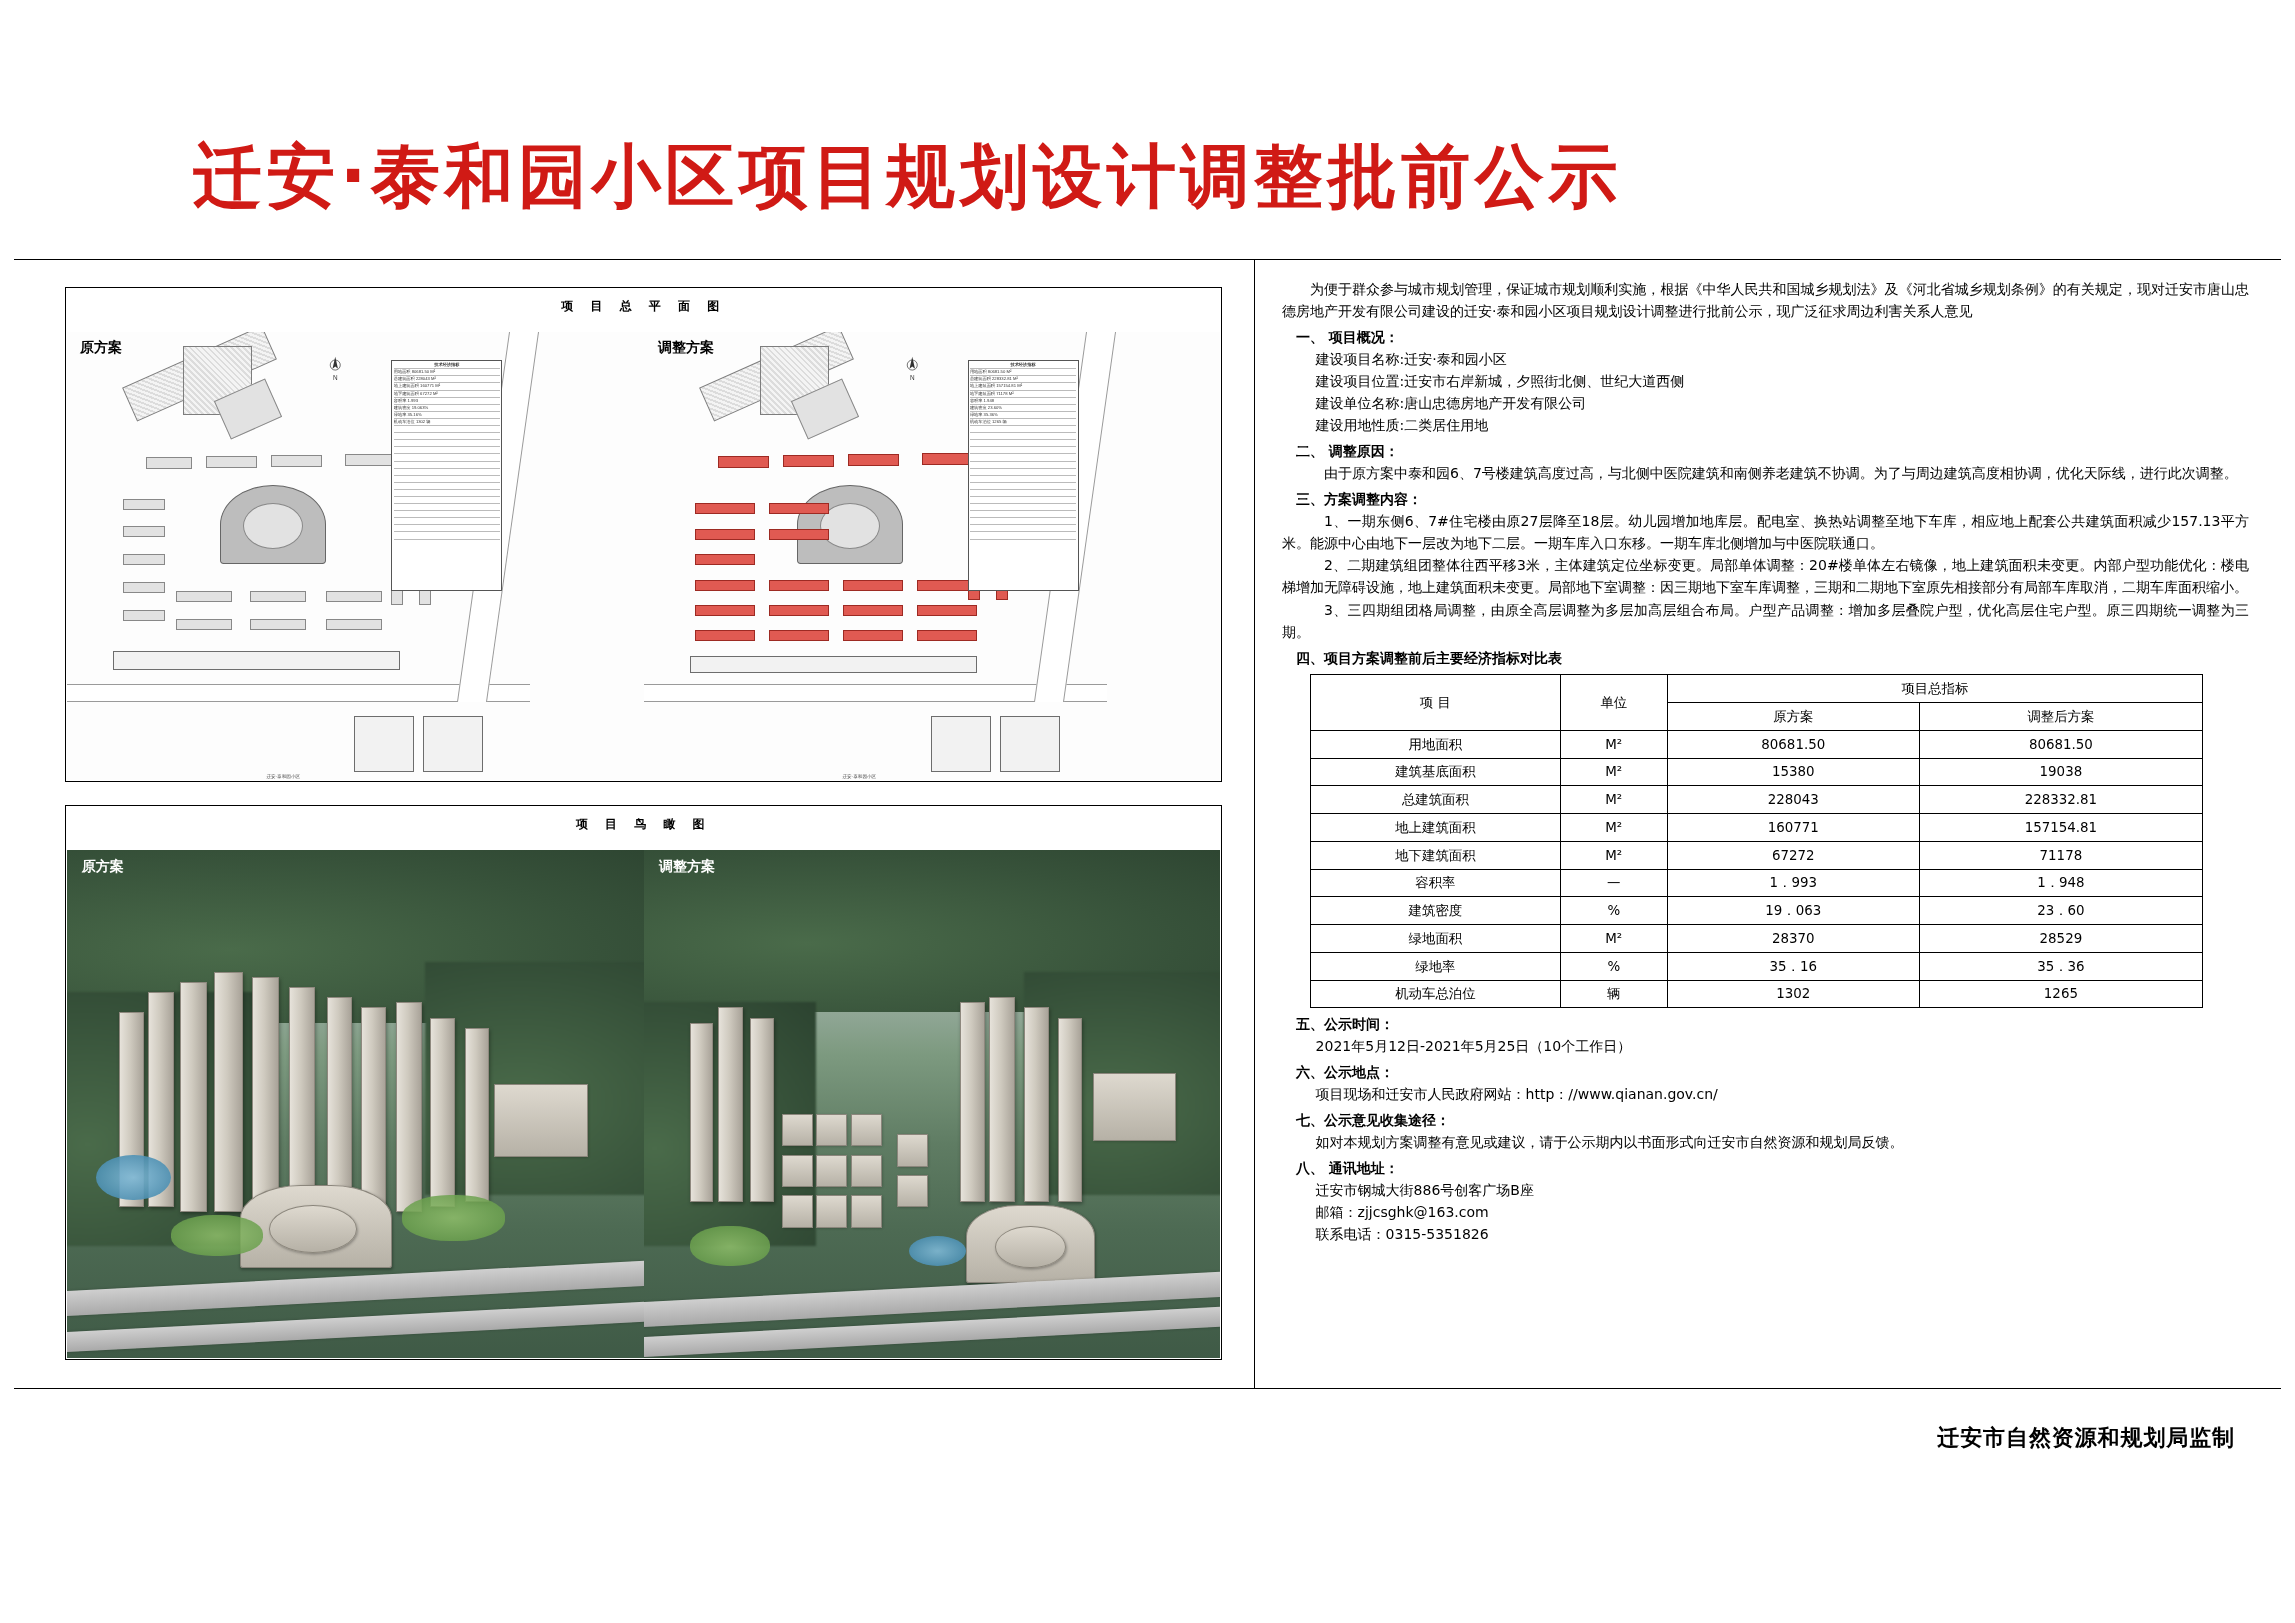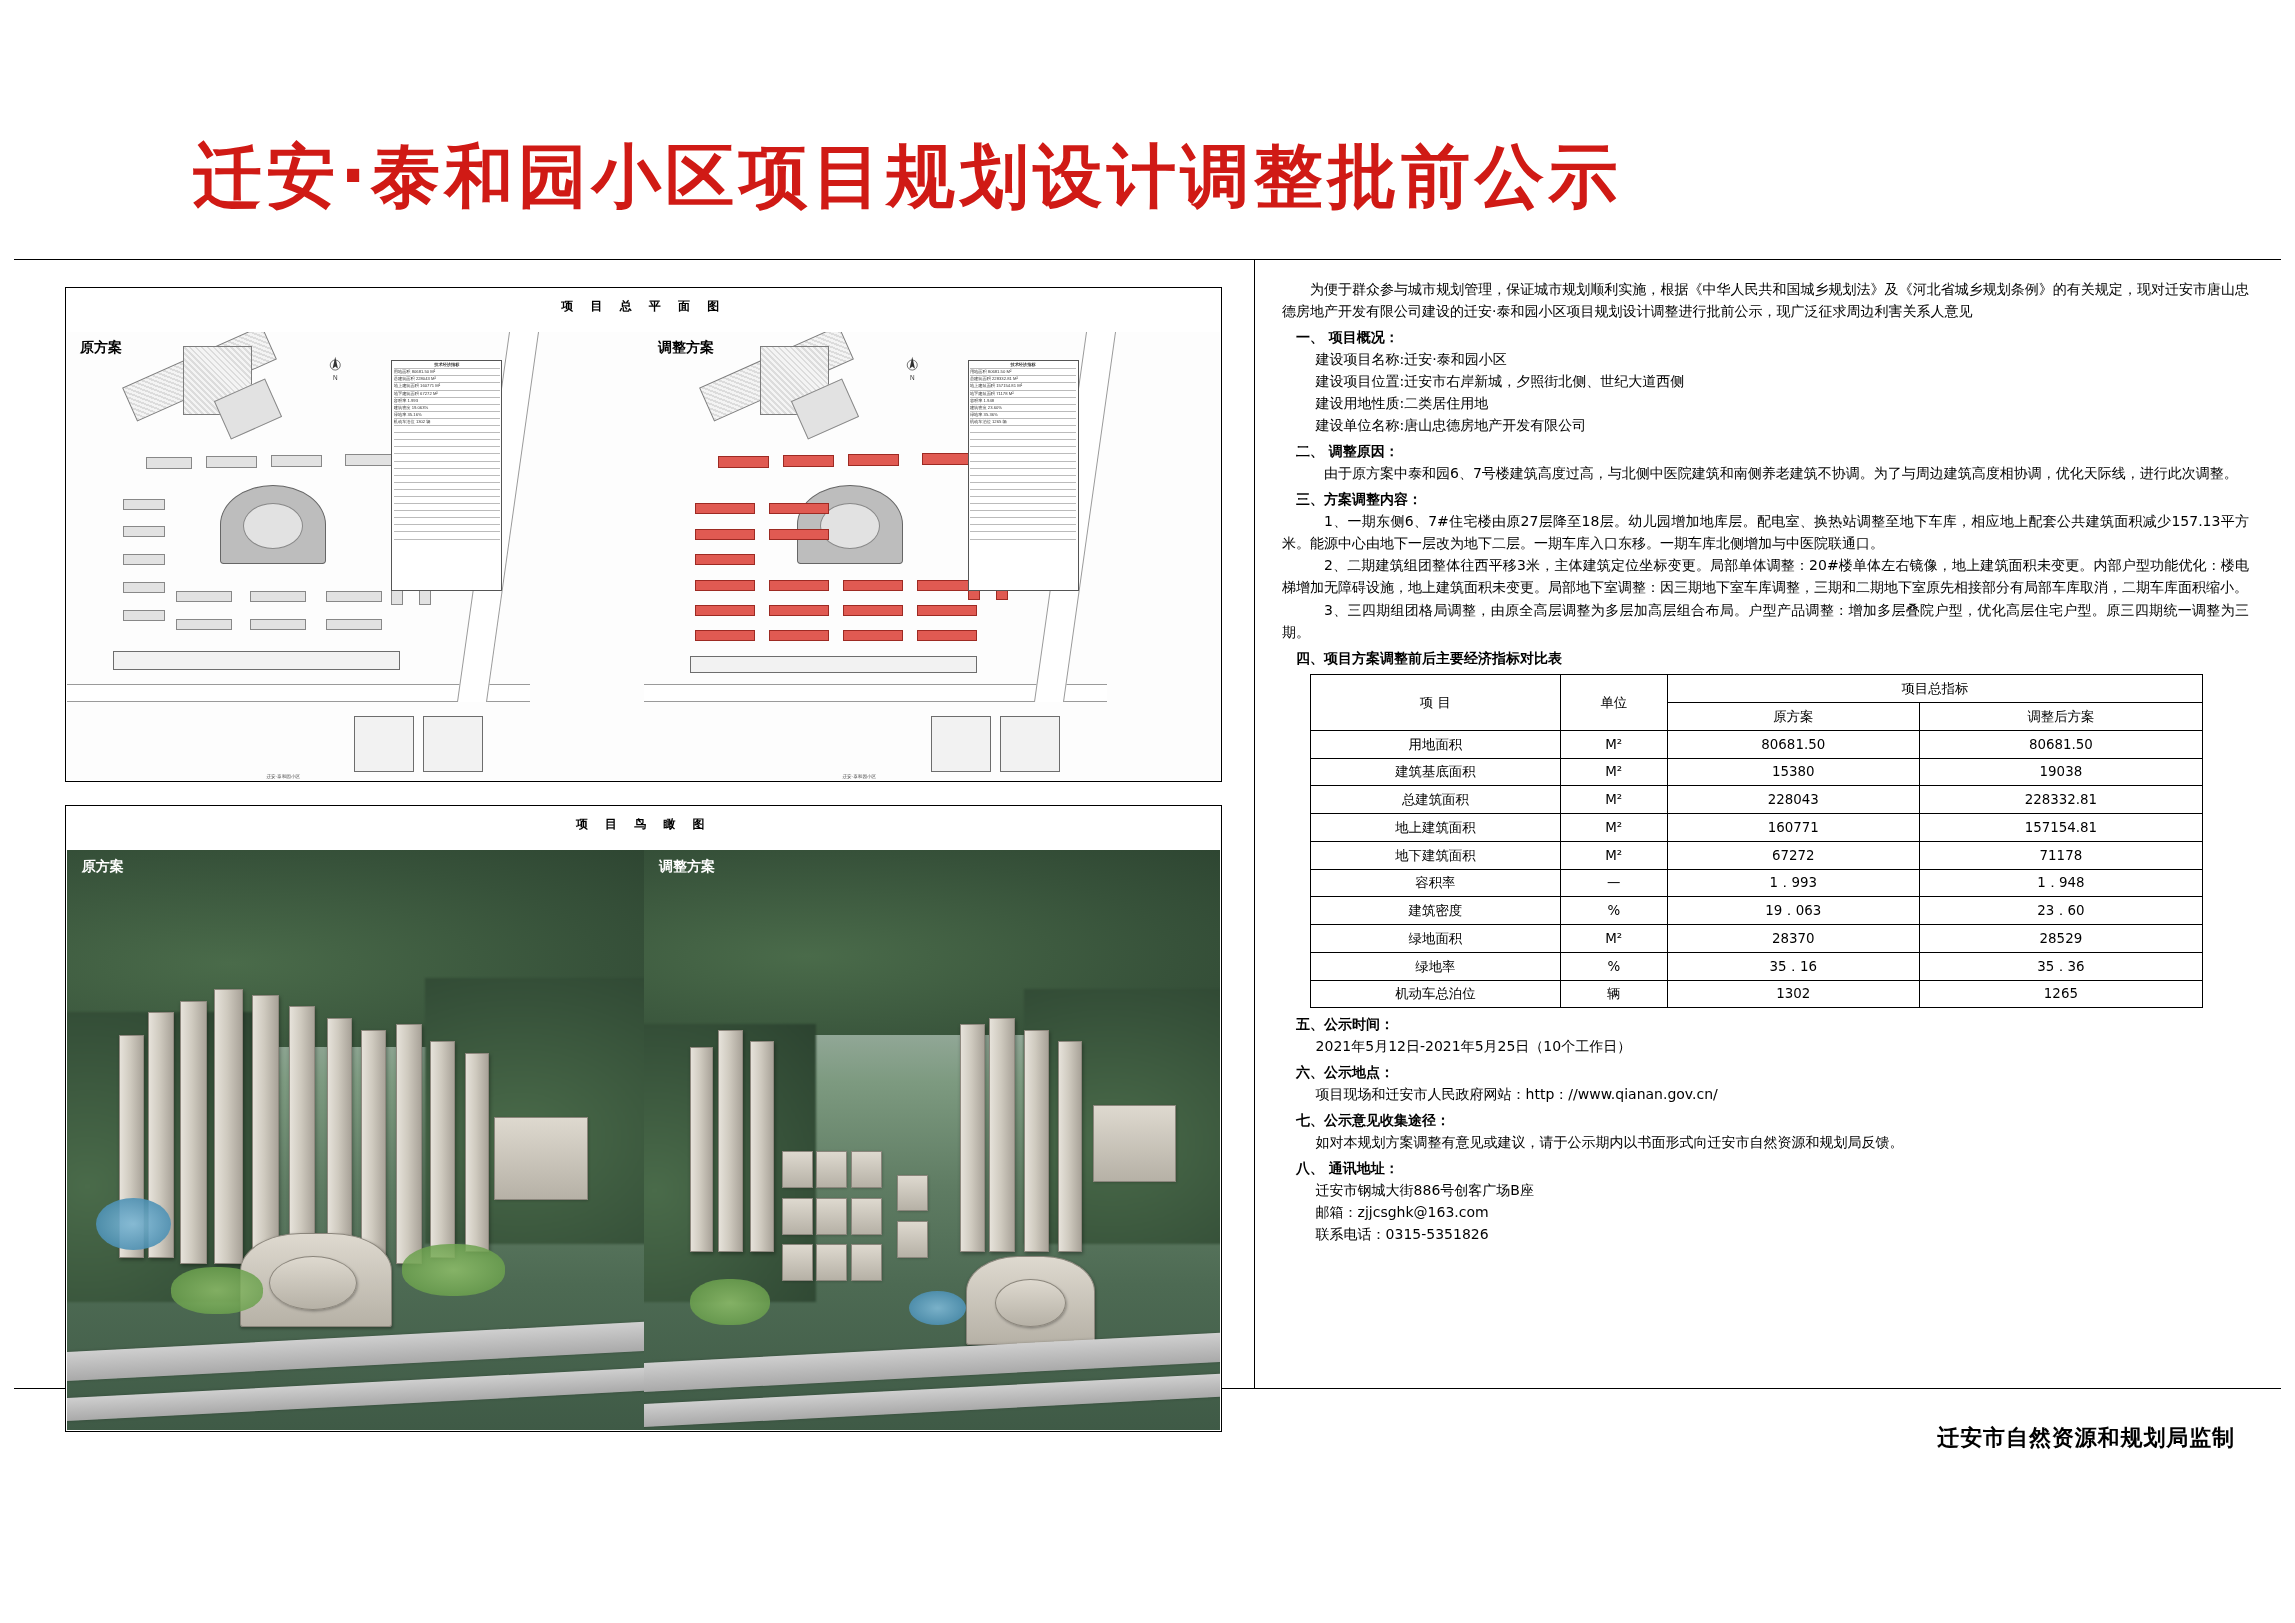--- a/index.html
+++ b/index.html
@@ -455,21 +455,21 @@
               <polygon points="20,4 26,30 20,25 14,30" fill="#333"></polygon>
               <text x="20" y="54" font-size="14" text-anchor="middle" fill="#333" font-family="Liberation Sans, sans-serif">N</text>
             </svg>
             <div class="small-note" style="left:199px; top:442px;">迁安·泰和园小区</div>
           </div>
         </div>
 
       </div>
     </div>
 
-    <div class="panel" style="left:14px; top:527px; width:1157px; height:627px;">
+    <div class="panel" style="left:14px; top:527px; width:1157px; height:555px;">
       <div class="panel-title">项 目 鸟 瞰 图</div>
 
       <div class="scheme-label on-dark" style="left:15.7px; top:52px;">原方案</div>
       <div class="scheme-label on-dark" style="left:593px; top:52px;">调整方案</div>
 
       <div class="bird-wrap">
 
         <div class="bird-half">
           <div class="render">
             <div class="sky-haze"></div>
@@ -545,22 +545,22 @@
     </div>
   </div>
 
   <div class="right-col">
 
     <div class="para">为便于群众参与城市规划管理，保证城市规划顺利实施，根据《中华人民共和国城乡规划法》及《河北省城乡规划条例》的有关规定，现对迁安市唐山忠德房地产开发有限公司建设的迁安·泰和园小区项目规划设计调整进行批前公示，现广泛征求周边利害关系人意见</div>
 
     <div class="sec-head">一、 项目概况：</div>
     <div class="sub">建设项目名称:迁安·泰和园小区</div>
     <div class="sub">建设项目位置:迁安市右岸新城，夕照街北侧、世纪大道西侧</div>
+    <div class="sub">建设单位名称:唐山忠德房地产开发有限公司</div>
     <div class="sub">建设用地性质:二类居住用地</div>
-    <div class="sub">建设单位名称:唐山忠德房地产开发有限公司</div>
 
     <div class="sec-head">二、 调整原因：</div>
     <div class="sub2">由于原方案中泰和园6、7号楼建筑高度过高，与北侧中医院建筑和南侧养老建筑不协调。为了与周边建筑高度相协调，优化天际线，进行此次调整。</div>
 
     <div class="sec-head">三、方案调整内容：</div>
     <div class="sub2">1、一期东侧6、7#住宅楼由原27层降至18层。幼儿园增加地库层。配电室、换热站调整至地下车库，相应地上配套公共建筑面积减少157.13平方米。能源中心由地下一层改为地下二层。一期车库入口东移。一期车库北侧增加与中医院联通口。</div>
     <div class="sub2">2、二期建筑组团整体往西平移3米，主体建筑定位坐标变更。局部单体调整：20#楼单体左右镜像，地上建筑面积未变更。内部户型功能优化：楼电梯增加无障碍设施，地上建筑面积未变更。局部地下室调整：因三期地下室车库调整，三期和二期地下室原先相接部分有局部车库取消，二期车库面积缩小。</div>
     <div class="sub2">3、三四期组团格局调整，由原全高层调整为多层加高层组合布局。户型产品调整：增加多层叠院户型，优化高层住宅户型。原三四期统一调整为三期。</div>
 
     <div class="sec-head">四、项目方案调整前后主要经济指标对比表</div>

